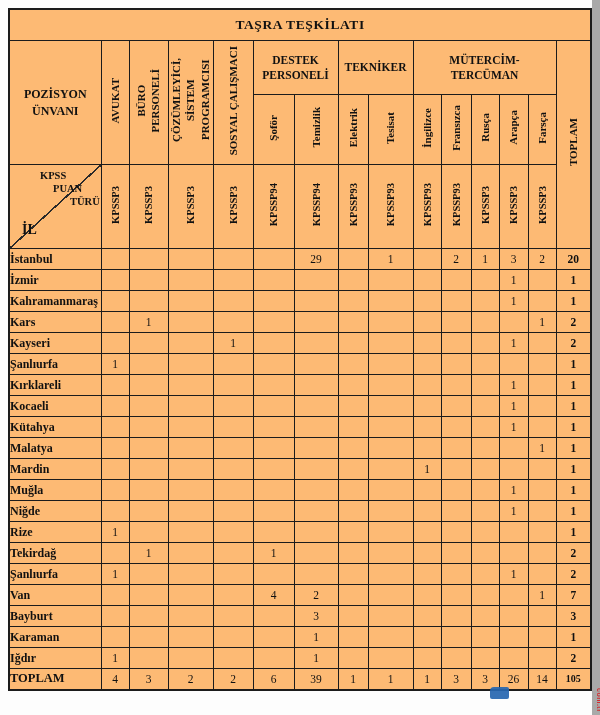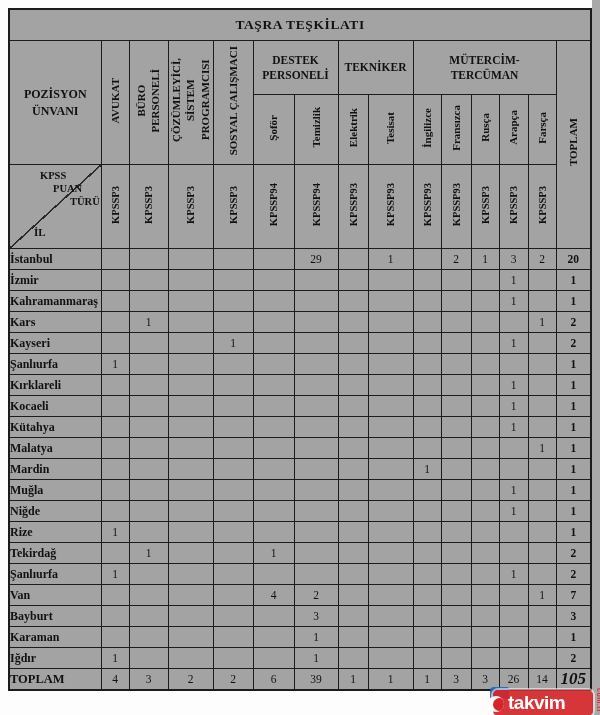--- a/index.html
+++ b/index.html
@@ -1,21 +1,21 @@
 <!DOCTYPE html>
 <html><head>
 <meta charset="utf-8">
 <style>
   html,body{margin:0;padding:0;}
   .screen{position:relative;width:600px;height:715px;background:#fdfdfd;overflow:hidden;
           font-family:"Liberation Serif",serif;color:#111;}
   .edge-strip{position:absolute;right:0;top:0;width:8px;height:715px;background:#a9a9a9;}
 
   table.main{position:absolute;left:8px;top:8px;border-collapse:collapse;table-layout:fixed;
-             width:582px;background:#a3a3a3;}
+             width:582px;background:#fdba74;}
   table.main td{border:1px solid #1c1c1c;padding:0;overflow:hidden;}
   table.main{border:2px solid #1c1c1c;}
 
   tr.title-row td{height:30px;text-align:center;font-weight:bold;font-size:13.5px;letter-spacing:.6px;}
   tr.h1{height:54px;}
   tr.h2{height:70px;}
   tr.kpssrow{height:84px;}
 
   td.pozisyon{text-align:center;vertical-align:middle;font-weight:bold;font-size:12px;
               white-space:pre-line;line-height:1.35;margin-top:24px;}
@@ -28,30 +28,30 @@
            white-space:pre-line;line-height:1.3;}
 
   td.corner{position:relative;}
   .diag{position:absolute;left:0;top:0;right:0;bottom:0;
         background:linear-gradient(to bottom right,transparent calc(50% - .8px),
                    #2a2a2a calc(50% - .8px),#2a2a2a calc(50% + .8px),transparent calc(50% + .8px));}
   .corner-kpss{position:absolute;top:4px;left:30px;font-weight:bold;font-size:10.5px;line-height:1.25;}
   .corner-kpss span{display:block;}
   .corner-kpss span:nth-child(2){margin-left:13px;}
   .corner-kpss span:nth-child(3){margin-left:30px;}
-  .corner-il{position:absolute;left:24px;bottom:10px;font-weight:bold;font-size:11px;}
+  .corner-il{position:absolute;left:12px;bottom:10px;font-weight:bold;font-size:14px;}
 
   tbody.rows tr{height:21px;}
   td.prov{font-weight:bold;font-size:12px;text-align:left;padding-left:4px;}
   td.num{text-align:center;font-size:11.5px;}
   td.tot{text-align:center;font-size:11.5px;font-weight:bold;}
   tr.totalrow{height:23px;}
   tr.totalrow td.prov{font-size:12.5px;}
   tr.totalrow td.num{font-weight:normal;}
-  tr.totalrow td.tot{font-size:17px;font-style:italic;}
+  tr.totalrow td.tot{font-size:10px;}
 
   
   .wm{position:absolute;left:486px;top:687px;width:114px;height:28px;z-index:6;}
   .wm-blue{position:absolute;left:4px;top:0;width:19px;height:12px;
            background:rgba(38,102,176,.92);border-radius:4px 2px 2px 2px;}
   .wm-red{position:absolute;left:7px;top:3px;width:100px;height:26px;
           background:rgba(211,38,42,.93);border-radius:5px;
           box-shadow:0 0 0 2px rgba(255,255,255,.55);display:flex;align-items:center;z-index:2;}
   .wm-crescent{position:absolute;left:-5px;top:6px;width:16px;height:16px;border-radius:50%;
                background:rgba(255,255,255,.95);overflow:hidden;}
@@ -504,20 +504,16 @@
           <td class="num">26</td>
           <td class="num">14</td>
           <td class="tot">105</td>
         </tr>
       </tbody>
   </table>
 
   <div class="wm">
     <div class="wm-blue"></div>
     <div class="wm-suffix">com.tr</div>
-    <div class="wm-red">
-      <span class="wm-crescent"></span>
-      <span class="wm-text">takvim</span>
-    </div>
   </div>
 
   <div class="edge-strip"></div>
 </div>
 
 </body></html>

